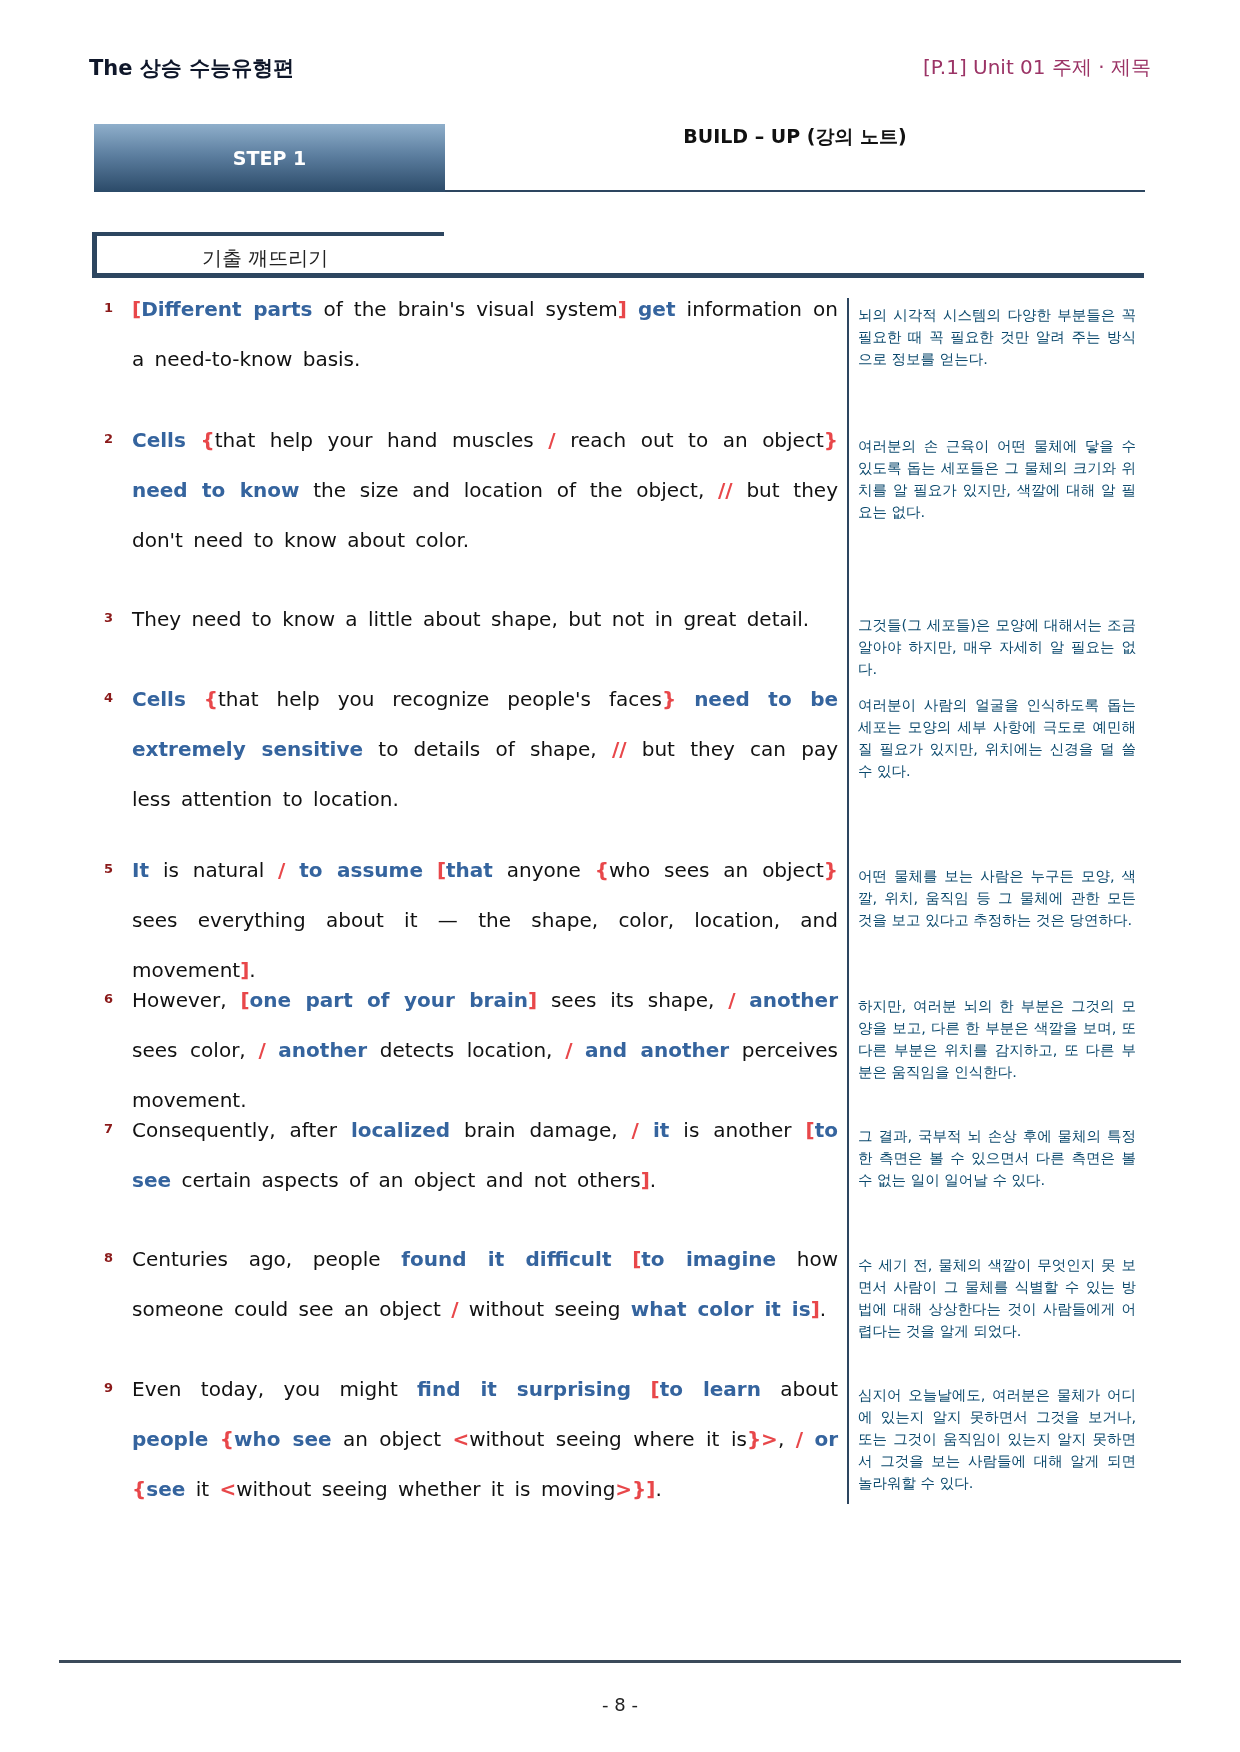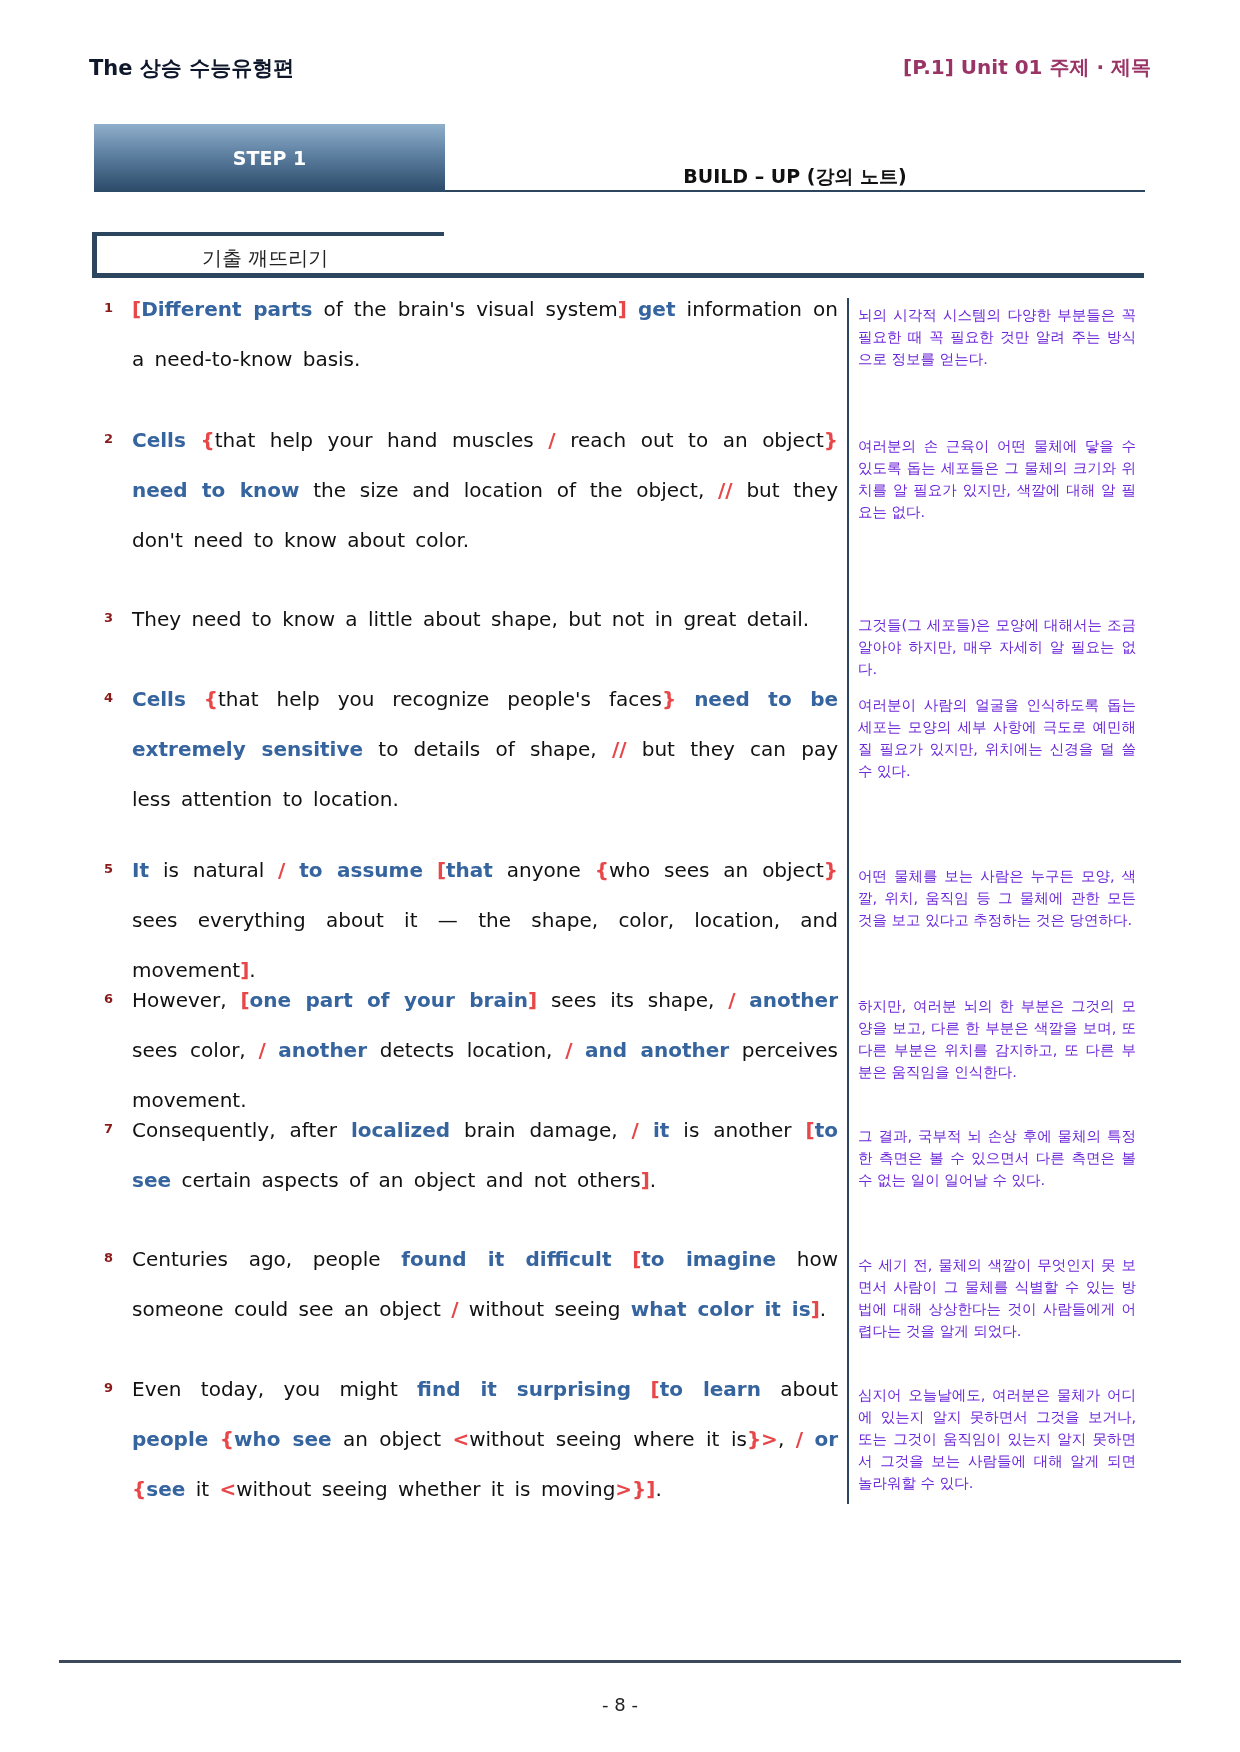--- a/index.html
+++ b/index.html
@@ -1,37 +1,37 @@
 <!DOCTYPE html>
 <html><head>
 <meta charset="utf-8">
 <style>
   html, body { margin:0; padding:0; background:#fff; }
   body { width:1240px; height:1752px; position:relative; overflow:hidden;
          font-family:"DejaVu Sans", "Liberation Sans", sans-serif; color:#111; }
   .hdr-left { position:absolute; left:89px; top:54px; font-size:21px; font-weight:bold; color:#0f172a; }
-  .hdr-right { position:absolute; right:89px; top:54px; font-size:20px; font-weight:bold; color:#9b3466; }
+  .hdr-right { position:absolute; right:89px; top:54px; font-size:20px; font-weight:normal; color:#9b3466; }
   .step-box { position:absolute; left:94px; top:124px; width:351px; height:68px;
               background:linear-gradient(#8fafcb 0%, #5d7fa0 45%, #2b4a68 100%);
               color:#fff; font-weight:bold; font-size:19px; display:flex; align-items:center; justify-content:center; }
   .step-title { position:absolute; left:445px; top:124px; width:700px; height:66px;
-                border-bottom:2px solid #2d4660; display:flex; align-items:flex-end; justify-content:center;
+                border-bottom:2px solid #2d4660; display:flex; align-items:flex-start; justify-content:center;
                 font-weight:bold; font-size:19px; color:#111; }
   .sec-box { position:absolute; left:92px; top:232px; width:1052px; height:46px;padding-left:26px; }
   .sec-top { position:absolute; left:0; top:0; width:352px; height:4px; background:#2d4660; }
   .sec-left { position:absolute; left:0; top:0; width:5px; height:46px; background:#2d4660; }
   .sec-bot { position:absolute; left:0; bottom:0; width:1052px; height:5px; background:#2d4660; }
   .sec-label { position:absolute; left:110px; top:13px; font-size:20px; color:#222; }
   .divider { position:absolute; left:847px; top:298px; width:2px; height:1206px; background:#2d4660; }
   .item { position:absolute; left:0; width:1240px; }
   .num { position:absolute; left:104px; font-size:13px; font-weight:bold; color:#8b1a1a; }
   .en { position:absolute; left:132px; width:706px; font-size:20px; line-height:50px;
         text-align:justify; text-align-last:left; word-spacing:4px; color:#111; }
   .ko { position:absolute; left:858px; width:278px; font-size:14.5px; line-height:22px;
-        text-align:justify; color:#6d28d9; font-family:"DejaVu Sans", sans-serif; }
+        text-align:justify; color:#0c4a6e; font-family:"DejaVu Sans", sans-serif; }
   .b { color:#35649e; font-weight:bold;margin-top:35px; }
   .r { color:#e8474a; font-weight:bold; }
   .footer-line { position:absolute; left:59px; top:1660px; width:1122px; height:3px; background:#3b4a5a; }
   .page-num { position:absolute; left:0; width:1240px; top:1694px; text-align:center; font-size:18px; color:#222; }
 </style>
 </head>
 <body>
 
 <div class="hdr-left">The 상승 수능유형편</div>
 <div class="hdr-right">[P.1]  Unit  01  주제 · 제목</div>

